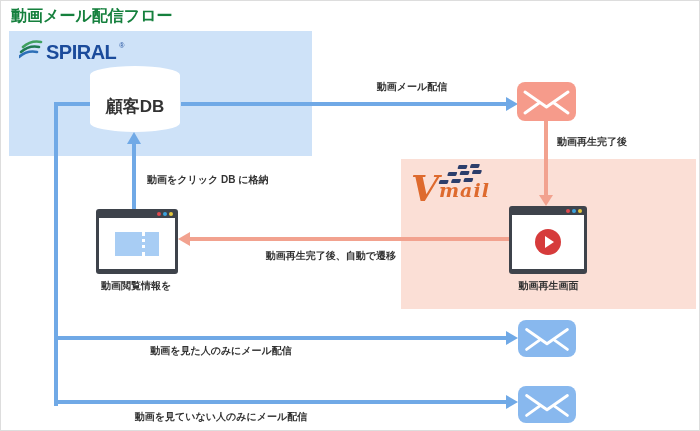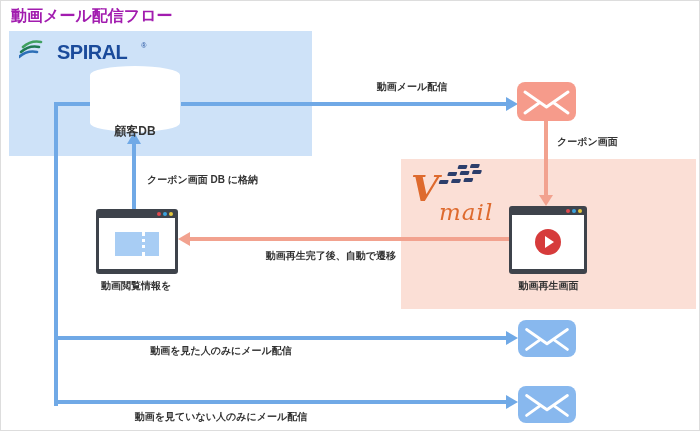--- a/index.html
+++ b/index.html
@@ -1,20 +1,20 @@
 <!DOCTYPE html>
 <html style="--box-blue: #cee2f8; --box-pink: #fbdfd6; --line-blue: #70a9e6; --line-salmon: #f2a28f; --env-salmon: #f69b8b; --env-blue: #88b8ee; --chrome: #3e434b; --play-red: #d63b3b; --coupon-blue: #a8cdf4; --spiral-blue: #1b4b9b; --vmail-orange: #de6a2e; --dash-navy: #2c3e6b; --dot-red: #e04a4e; --dot-blue: #3ba3de; --dot-yellow: #e5c83d; --text: #333333;"><head>
 <meta charset="utf-8">
 <style>
   html,body{margin:0;padding:0;background:#fff;}
   *{box-sizing:border-box;}
   body{font-family:"Liberation Sans","DejaVu Sans",sans-serif;color:var(--text,#333);}
   .stage{position:relative;width:700px;height:431px;background:#fff;border:1px solid #ddd;overflow:hidden;}
 
-  .title{position:absolute;left:10px;top:5px;font-size:16px;font-weight:bold;color:#a21caf;z-index:3;}
+  .title{position:absolute;left:10px;top:5px;font-size:16px;font-weight:bold;color:#15803d;z-index:3;}
 
   
   .box{position:absolute;z-index:0;}
   .box-blue{left:8px;top:30px;width:303px;height:125px;background:var(--box-blue,#cee2f8);}
   .box-pink{left:400px;top:158px;width:295px;height:150px;background:var(--box-pink,#fbdfd6);}
 
   
   .line{position:absolute;z-index:1;}
   .blue{background:var(--line-blue,#70a9e6);}
   .salmon{background:var(--line-salmon,#f2a28f);}
@@ -22,27 +22,27 @@
   .head-right-blue{border-top:7px solid transparent;border-bottom:7px solid transparent;border-left:12px solid var(--line-blue,#70a9e6);}
   .head-up-blue{border-left:7px solid transparent;border-right:7px solid transparent;border-bottom:12px solid var(--line-blue,#70a9e6);}
   .head-down-salmon{border-left:7px solid transparent;border-right:7px solid transparent;border-top:11px solid var(--line-salmon,#f2a28f);}
   .head-left-salmon{border-top:7px solid transparent;border-bottom:7px solid transparent;border-right:12px solid var(--line-salmon,#f2a28f);}
 
   
   .flabel{position:absolute;z-index:3;font-size:10px;font-weight:600;color:var(--text,#333);white-space:nowrap;}
   .center{text-align:center;}
 
   
-  .spiral{position:absolute;left:18px;top:38px;z-index:2;display:flex;align-items:center;gap:14px;}
+  .spiral{position:absolute;left:18px;top:38px;z-index:2;display:flex;align-items:center;gap:3px;}
   .spiral-text{font-size:20px;font-weight:bold;color:var(--spiral-blue,#1b4b9b);letter-spacing:-0.5px;}
   .spiral-reg{font-size:7px;color:var(--spiral-blue,#1b4b9b);vertical-align:top;position:relative;top:-7px;}
 
   
   .db{position:absolute;left:88px;top:64px;width:92px;height:68px;z-index:2;}
-  .db-label{position:absolute;left:0;top:30px;width:100%;text-align:center;font-size:12px;font-weight:bold;color:var(--text,#333);margin-top:28px;}
+  .db-label{position:absolute;left:0;top:30px;width:100%;text-align:center;font-size:17px;font-weight:bold;color:var(--text,#333);}
 
   
   .env{position:absolute;z-index:2;border-radius:8px;}
   .env-salmon{left:516px;top:81px;width:59px;height:39px;background:var(--env-salmon,#f69b8b);}
   .env-blue1{left:517px;top:319px;width:58px;height:37px;background:var(--env-blue,#88b8ee);}
   .env-blue2{left:517px;top:385px;width:58px;height:37px;background:var(--env-blue,#88b8ee);}
   .env svg{display:block;width:100%;height:100%;}
 
   
   .win{position:absolute;z-index:2;background:var(--chrome,#3e434b);border-radius:3px;padding:9px 3px 5px 3px;}
@@ -59,21 +59,21 @@
   .play::after{content:"";position:absolute;left:10px;top:7px;border-top:6px solid transparent;border-bottom:6px solid transparent;border-left:9px solid #fff;}
 
   .coupon{display:flex;align-items:center;}
   .coupon-main{width:30px;height:24px;background:var(--coupon-blue,#a8cdf4);border-right:3px dotted #fff;}
   .coupon-stub{width:14px;height:24px;background:var(--coupon-blue,#a8cdf4);}
 
   
   .vmail{position:absolute;left:410px;top:163px;z-index:2;width:85px;height:48px;}
   .vmail-dashes{position:absolute;left:26px;top:0;}
   .vmail-v{position:absolute;left:0px;top:6px;font-family:"DejaVu Serif","Liberation Serif",serif;font-style:italic;font-weight:bold;font-size:36px;color:var(--vmail-orange,#de6a2e);line-height:1;}
-  .vmail-mail{position:absolute;left:28px;top:35px;font-family:"DejaVu Serif","Liberation Serif",serif;font-style:italic;font-weight:normal;font-size:23px;color:var(--vmail-orange,#de6a2e);letter-spacing:1px;}
+  .vmail-mail{position:absolute;left:28px;top:15px;font-family:"DejaVu Serif","Liberation Serif",serif;font-style:italic;font-weight:bold;font-size:19px;color:var(--vmail-orange,#de6a2e);letter-spacing:1px;}
 </style>
 </head>
 <body>
 
 <div class="stage">
 
   <div class="title">動画メール配信フロー</div>
 
   <div class="box box-blue"></div>
   <div class="box box-pink"></div>
@@ -178,19 +178,19 @@
   </div>
   <div class="env env-blue2">
     <svg viewBox="0 0 59 39">
       <path d="M8 10 L29.5 25 L51 10" stroke="#fff" stroke-width="3" fill="none" stroke-linecap="round" stroke-linejoin="round"></path>
       <path d="M8 31 L22 21" stroke="#fff" stroke-width="3" fill="none" stroke-linecap="round"></path>
       <path d="M51 31 L37 21" stroke="#fff" stroke-width="3" fill="none" stroke-linecap="round"></path>
     </svg>
   </div>
 
   <div class="flabel center" style="left:311px;top:79px;width:200px;">動画メール配信</div>
-  <div class="flabel" style="left:556px;top:134px;">クーポン画面</div>
-  <div class="flabel" style="left:146px;top:172px;">クーポン画面 DB に格納</div>
+  <div class="flabel" style="left:556px;top:134px;">動画再生完了後</div>
+  <div class="flabel" style="left:146px;top:172px;">動画をクリック DB に格納</div>
   <div class="flabel center" style="left:185px;top:248px;width:210px;text-align:right;">動画再生完了後、自動で遷移</div>
   <div class="flabel center" style="left:55px;top:409px;width:330px;">動画を見ていない人のみにメール配信</div>
   <div class="flabel center" style="left:55px;top:343px;width:330px;">動画を見た人のみにメール配信</div>
 
 </div>
 
 </body></html>

